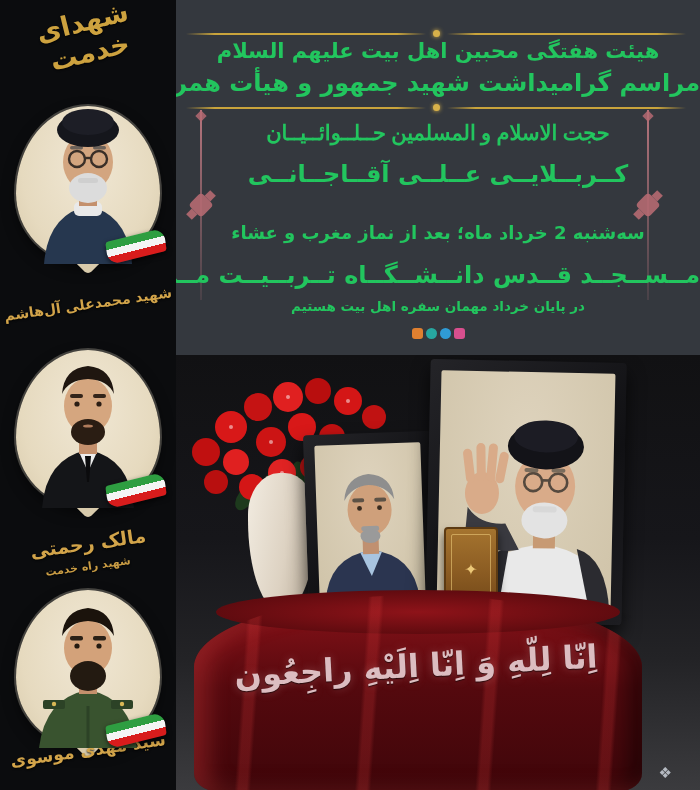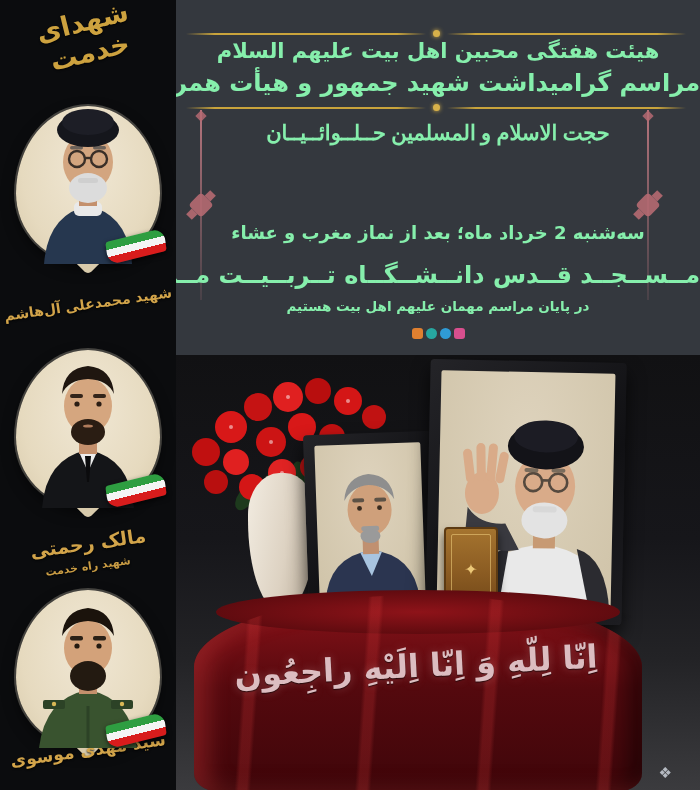--- a/index.html
+++ b/index.html
@@ -49,21 +49,21 @@
   .name-3{ top:740px; font-size:17px; }
   .martyr-sub{ position:absolute; left:0; width:176px; text-align:center; font-weight:bold;
     text-shadow:0 1px 2px rgba(0,0,0,.8); white-space:nowrap;}
   
   .main{ position:absolute; left:176px; top:0; width:524px; height:355px; }
   .divider{ position:absolute; left:10px; right:14px; display:flex; align-items:center; gap:7px; }
   .divider .seg{ flex:1; height:2px;
     background:linear-gradient(90deg, rgba(201,164,60,0) 0%, #c9a43c 12%, #c9a43c 88%, rgba(201,164,60,0) 100%); }
   .divider .dot{ width:7px; height:7px; border-radius:50%; background:#d7b14a; box-shadow:0 0 4px #d7b14a; }
   .div-1{ top:30px; } .div-2{ top:104px; }
-  .txt{ position:absolute; left:0; width:100%; text-align:center; color:#86efac;
+  .txt{ position:absolute; left:0; width:100%; text-align:center; color:#22c55e;
         font-weight:bold; white-space:nowrap; direction:rtl; }
   .h-line1{ top:39px;  font-size:21px; }
   .h-line2{ top:69px;  font-size:24px; }
   .s-line1{ top:121px; font-size:21px; letter-spacing:.5px;font-family:Liberation Serif, serif;}
   .s-line2{ top:160px; font-size:24px; }
   .d-line1{ top:222px; font-size:18px; }
   .d-line2{ top:261px; font-size:24px; }
   .note   { top:298px; font-size:13.5px; font-weight:bold; }
   .ornament{ position:absolute; top:110px; width:2px; height:190px;
     background:linear-gradient(180deg, rgba(189,120,128,.95), rgba(189,120,128,.15)); }
@@ -200,24 +200,25 @@
     <div class="divider div-2">
       <span class="seg"></span>
         <span class="dot"></span>
         <span class="seg"></span>
     </div>
 
     <span class="ornament orn-l"></span>
     <span class="ornament orn-r"></span>
 
     <div class="txt s-line1">حجت الاسلام و المسلمین حــلــوائــیــان</div>
+    <div class="txt s-line2">کــربــلایــی عــلــی آقــاجــانــی</div>
 
     <div class="txt d-line1">سه‌شنبه 2 خرداد ماه؛ بعد از نماز مغرب و عشاء</div>
     <div class="txt d-line2">مــســجــد قــدس دانــشــگــاه تــربــیــت مــدرس</div>
-    <div class="txt note">در پایان مراسم مهمان علیهم اهل بیت هستیم</div>
+    <div class="txt note">در پایان خرداد مهمان سفره اهل بیت هستیم</div>
 
     <div class="social">
       <div class="icons">
         <span class="sicon i1"></span>
         <span class="sicon i2"></span>
         <span class="sicon i3"></span>
         <span class="sicon i4"></span>
       </div>
       <div class="handle">MOHEBBIN_TMU</div>
     </div>

